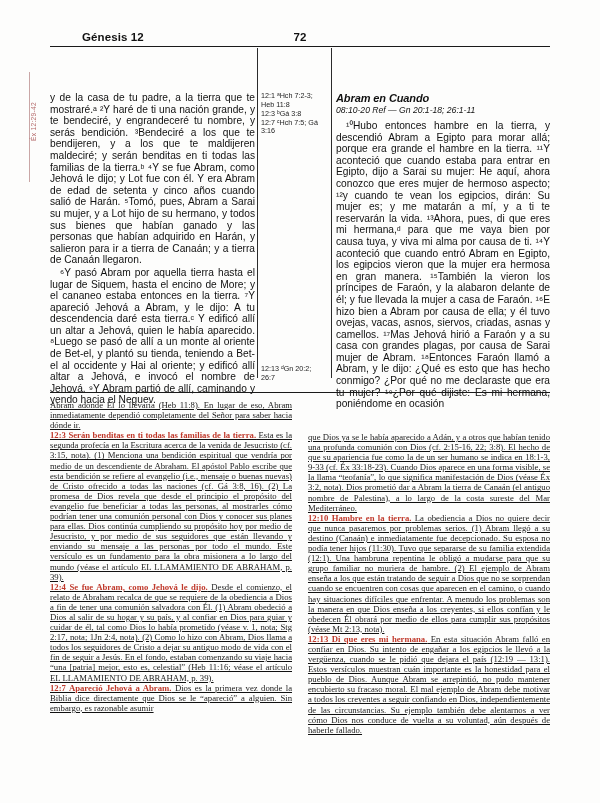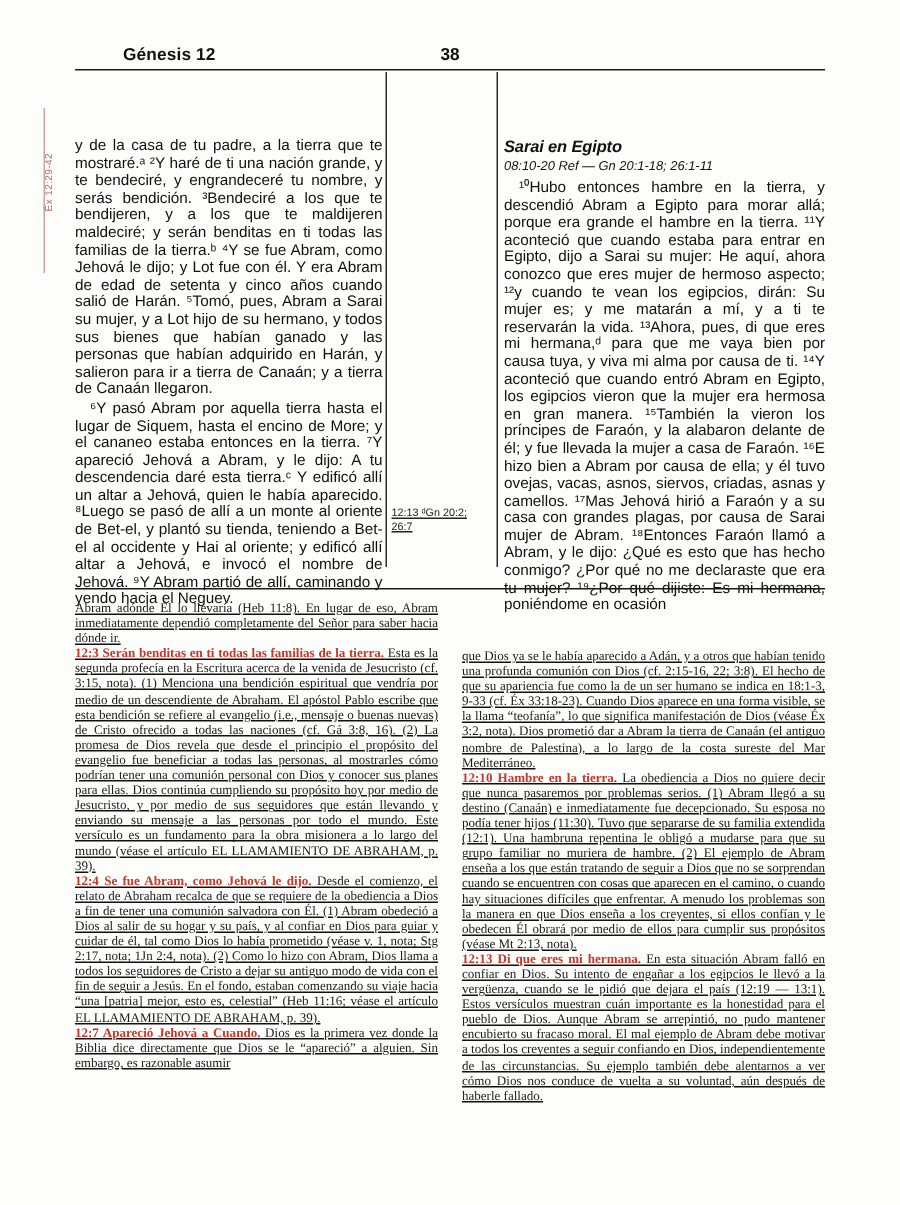--- a/index.html
+++ b/index.html
@@ -78,21 +78,21 @@
   }
   .verse-text p{margin:0;}
   .verse-text p + p{text-indent:10px;margin-top:1px;}
 
   .xrefs{
     font-size:7.2px;line-height:8.6px;color:#222;
   }
   .xrefs .r{margin:0 0 .5px 0;}
 
   .xrefs-lower{
-    position:absolute;left:211px;top:292px;width:64px;text-decoration:underline;
+    position:absolute;left:211px;top:319px;width:64px;
   }
 
   .sec-title{
     font-size:11px;font-weight:bold;font-style:italic;
     margin:0 0 1px 0;letter-spacing:-.1px;
   }
   .sec-sub{
     font-size:8.6px;font-style:italic;margin:0 0 5px 0;color:#111;
   }
 
@@ -120,64 +120,71 @@
     color:#c0392b;font-weight:bold;
   }
 </style>
 </head>
 <body>
 
 <div class="page">
 
   <div class="running-head">
     <span class="book">Génesis 12</span>
-    <span class="pageno">38</span>
+    <span class="pageno">72</span>
   </div>
 
   <div class="side-tab">
     <div class="bar"></div>
     <div class="vtext">Éx 12:29-42</div>
   </div>
 
   <div class="scripture">
 
     <div class="rule rule-a"></div>
     <div class="rule rule-b"></div>
 
     <div class="col col-left">
       <div class="verse-text">
         <p>y de la casa de tu padre, a la tierra que te mostraré.ᵃ ²Y haré de ti una nación grande, y te bendeciré, y engrandeceré tu nombre, y serás bendición. ³Bendeciré a los que te bendijeren, y a los que te maldijeren maldeciré; y serán benditas en ti todas las familias de la tierra.ᵇ ⁴Y se fue Abram, como Jehová le dijo; y Lot fue con él. Y era Abram de edad de setenta y cinco años cuando salió de Harán. ⁵Tomó, pues, Abram a Sarai su mujer, y a Lot hijo de su hermano, y todos sus bienes que habían ganado y las personas que habían adquirido en Harán, y salieron para ir a tierra de Canaán; y a tierra de Canaán llegaron.</p>
         <p>⁶Y pasó Abram por aquella tierra hasta el lugar de Siquem, hasta el encino de More; y el cananeo estaba entonces en la tierra. ⁷Y apareció Jehová a Abram, y le dijo: A tu descendencia daré esta tierra.ᶜ Y edificó allí un altar a Jehová, quien le había aparecido. ⁸Luego se pasó de allí a un monte al oriente de Bet-el, y plantó su tienda, teniendo a Bet-el al occidente y Hai al oriente; y edificó allí altar a Jehová, e invocó el nombre de Jehová. ⁹Y Abram partió de allí, caminando y yendo hacia el Neguev.</p>
       </div>
     </div>
 
+    <div class="col col-mid">
+      <div class="xrefs">
+        <p class="r">12:1 ᵃHch 7:2-3; Heb 11:8</p>
+        <p class="r">12:3 ᵇGá 3:8</p>
+        <p class="r">12:7 ᶜHch 7:5; Gá 3:16</p>
+      </div>
+    </div>
 
     <div class="xrefs xrefs-lower">
       <p class="r">12:13 ᵈGn 20:2; 26:7</p>
     </div>
 
     <div class="col col-right">
-      <p class="sec-title">Sarai en Egipto</p>
+      <p class="sec-title">Abram en Cuando</p>
       <p class="sec-sub">08:10-20 Ref — Gn 20:1-18; 26:1-11</p>
       <div class="verse-text">
         <p style="text-indent:10px">¹⁰Hubo entonces hambre en la tierra, y descendió Abram a Egipto para morar allá; porque era grande el hambre en la tierra. ¹¹Y aconteció que cuando estaba para entrar en Egipto, dijo a Sarai su mujer: He aquí, ahora conozco que eres mujer de hermoso aspecto; ¹²y cuando te vean los egipcios, dirán: Su mujer es; y me matarán a mí, y a ti te reservarán la vida. ¹³Ahora, pues, di que eres mi hermana,ᵈ para que me vaya bien por causa tuya, y viva mi alma por causa de ti. ¹⁴Y aconteció que cuando entró Abram en Egipto, los egipcios vieron que la mujer era hermosa en gran manera. ¹⁵También la vieron los príncipes de Faraón, y la alabaron delante de él; y fue llevada la mujer a casa de Faraón. ¹⁶E hizo bien a Abram por causa de ella; y él tuvo ovejas, vacas, asnos, siervos, criadas, asnas y camellos. ¹⁷Mas Jehová hirió a Faraón y a su casa con grandes plagas, por causa de Sarai mujer de Abram. ¹⁸Entonces Faraón llamó a Abram, y le dijo: ¿Qué es esto que has hecho conmigo? ¿Por qué no me declaraste que era tu mujer? ¹⁹¿Por qué dijiste: Es mi hermana, poniéndome en ocasión</p>
       </div>
     </div>
   </div>
 
   <div class="mid-rule"></div>
 
   <div class="commentary">
 
     <div class="ccol ccol-left">
       <div class="ctext">
         <p><span>Abram adónde Él lo llevaría (Heb 11:8). En lugar de eso, Abram inmediatamente dependió completamente del Señor para saber hacia dónde ir.</span></p>
         <p><span class="note-head">12:3 Serán benditas en ti todas las familias de la tierra.</span><span> Esta es la segunda profecía en la Escritura acerca de la venida de Jesucristo (cf. 3:15, nota). (1) Menciona una bendición espiritual que vendría por medio de un descendiente de Abraham. El apóstol Pablo escribe que esta bendición se refiere al evangelio (i.e., mensaje o buenas nuevas) de Cristo ofrecido a todas las naciones (cf. Gá 3:8, 16). (2) La promesa de Dios revela que desde el principio el propósito del evangelio fue beneficiar a todas las personas, al mostrarles cómo podrían tener una comunión personal con Dios y conocer sus planes para ellas. Dios continúa cumpliendo su propósito hoy por medio de Jesucristo, y por medio de sus seguidores que están llevando y enviando su mensaje a las personas por todo el mundo. Este versículo es un fundamento para la obra misionera a lo largo del mundo (véase el artículo EL LLAMAMIENTO DE ABRAHAM, p. 39).</span></p>
         <p><span class="note-head">12:4 Se fue Abram, como Jehová le dijo.</span><span> Desde el comienzo, el relato de Abraham recalca de que se requiere de la obediencia a Dios a fin de tener una comunión salvadora con Él. (1) Abram obedeció a Dios al salir de su hogar y su país, y al confiar en Dios para guiar y cuidar de él, tal como Dios lo había prometido (véase v. 1, nota; Stg 2:17, nota; 1Jn 2:4, nota). (2) Como lo hizo con Abram, Dios llama a todos los seguidores de Cristo a dejar su antiguo modo de vida con el fin de seguir a Jesús. En el fondo, estaban comenzando su viaje hacia “una [patria] mejor, esto es, celestial” (Heb 11:16; véase el artículo EL LLAMAMIENTO DE ABRAHAM, p. 39).</span></p>
-        <p><span class="note-head">12:7 Apareció Jehová a Cuando.</span><span> Dios es la primera vez donde la Biblia dice directamente que Dios se le “apareció” a alguien. Sin embargo, es razonable asumir</span></p>
+        <p><span class="note-head">12:7 Apareció Jehová a Abram.</span><span> Dios es la primera vez donde la Biblia dice directamente que Dios se le “apareció” a alguien. Sin embargo, es razonable asumir</span></p>
       </div>
     </div>
 
     <div class="ccol ccol-right">
       <div class="ctext">
         <p><span>que Dios ya se le había aparecido a Adán, y a otros que habían tenido una profunda comunión con Dios (cf. 2:15-16, 22; 3:8). El hecho de que su apariencia fue como la de un ser humano se indica en 18:1-3, 9-33 (cf. Éx 33:18-23). Cuando Dios aparece en una forma visible, se la llama “teofanía”, lo que significa manifestación de Dios (véase Éx 3:2, nota). Dios prometió dar a Abram la tierra de Canaán (el antiguo nombre de Palestina), a lo largo de la costa sureste del Mar Mediterráneo.</span></p>
         <p><span class="note-head">12:10 Hambre en la tierra.</span><span> La obediencia a Dios no quiere decir que nunca pasaremos por problemas serios. (1) Abram llegó a su destino (Canaán) e inmediatamente fue decepcionado. Su esposa no podía tener hijos (11:30). Tuvo que separarse de su familia extendida (12:1). Una hambruna repentina le obligó a mudarse para que su grupo familiar no muriera de hambre. (2) El ejemplo de Abram enseña a los que están tratando de seguir a Dios que no se sorprendan cuando se encuentren con cosas que aparecen en el camino, o cuando hay situaciones difíciles que enfrentar. A menudo los problemas son la manera en que Dios enseña a los creyentes, si ellos confían y le obedecen Él obrará por medio de ellos para cumplir sus propósitos (véase Mt 2:13, nota).</span></p>
         <p><span class="note-head">12:13 Di que eres mi hermana.</span><span> En esta situación Abram falló en confiar en Dios. Su intento de engañar a los egipcios le llevó a la vergüenza, cuando se le pidió que dejara el país (12:19 — 13:1). Estos versículos muestran cuán importante es la honestidad para el pueblo de Dios. Aunque Abram se arrepintió, no pudo mantener encubierto su fracaso moral. El mal ejemplo de Abram debe motivar a todos los creyentes a seguir confiando en Dios, independientemente de las circunstancias. Su ejemplo también debe alentarnos a ver cómo Dios nos conduce de vuelta a su voluntad, aún después de haberle fallado.</span></p>
       </div>
     </div>

